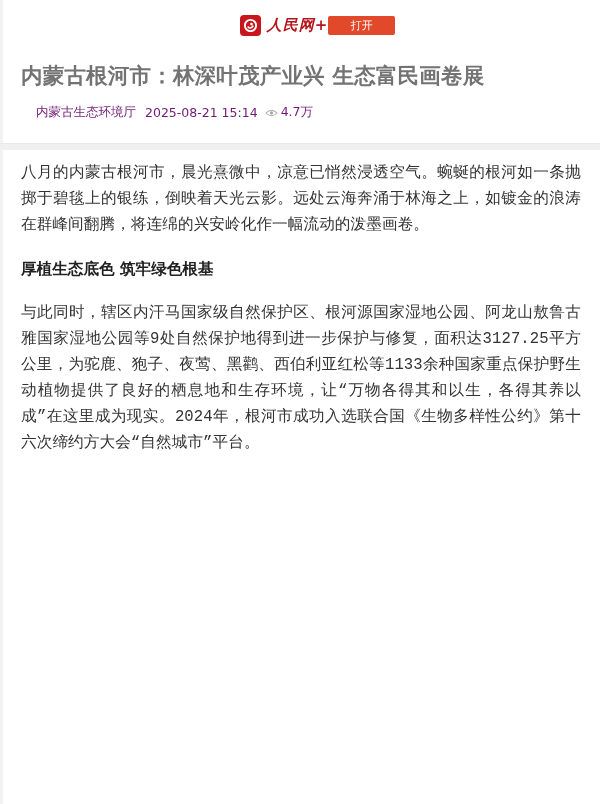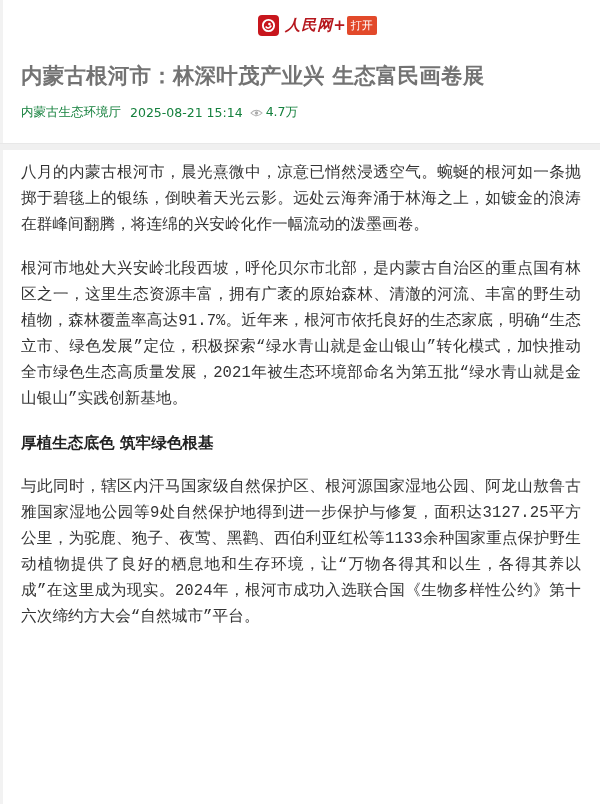--- a/index.html
+++ b/index.html
@@ -18,33 +18,33 @@
   .brand { display: flex; align-items: center; margin-left: 22px; }
   .logo-badge {
     width: 21px; height: 21px; border-radius: 4px; background: #c8161d;
     display: flex; align-items: center; justify-content: center;
   }
   .brand-text {
     margin-left: 6px; font-family: "DejaVu Serif", serif; font-style: italic;
     font-size: 15px; font-weight: bold; color: #b5161c; letter-spacing: 1px;
   }
   .open-btn {
-    margin-right: 19px; width: 30px; height: 19px; background: #e2492a; color: #fff;
+    margin-right: 19px; width: 67px; height: 19px; background: #e2492a; color: #fff;
     border: none; border-radius: 2px; font-size: 11px; line-height: 19px; text-align: center;
     padding: 0; cursor: pointer;
     font-family: "DejaVu Sans", sans-serif;
   }
   .title {
     position: absolute; left: 21px; top: 59px; width: 560px;
     font-size: 21.5px; font-weight: bold; color: #737373; line-height: 34px; letter-spacing: 0.2px;
     margin: 0;
   }
   .meta {
-    position: absolute; left: 21px; top: 104px;
-    font-size: 12.5px; color: #15803d; display: flex; align-items: center; white-space: nowrap;
+    position: absolute; left: 36px; top: 104px;
+    font-size: 12.5px; color: #701a75; display: flex; align-items: center; white-space: nowrap;
   }
   .meta .src { margin-right: 9px; }
   .meta .time { margin-right: 7px; }
   .eye { display: inline-flex; margin-right: 3px; }
   .divider { position: absolute; left: 0; top: 143px; width: 600px; height: 6px; background: #f0f0f0; border-top: 1px solid #e8e8e8; }
   .article { position: absolute; left: 21px; top: 160px; width: 560px; }
   .article p {
     margin: 0 0 18px 0; font-size: 15.6px; line-height: 26px; color: #333; text-align: justify;
     letter-spacing: 0.1px;
     font-family: Liberation Mono, monospace;
@@ -83,16 +83,15 @@
       <circle cx="7" cy="5" r="1.8" fill="#aaa"></circle>
     </svg>
   </span>
   <span>4.7万</span>
 </div>
 
 <div class="divider"></div>
 
 <article class="article">
   <p>八月的内蒙古根河市，晨光熹微中，凉意已悄然浸透空气。蜿蜒的根河如一条抛掷于碧毯上的银练，倒映着天光云影。远处云海奔涌于林海之上，如镀金的浪涛在群峰间翻腾，将连绵的兴安岭化作一幅流动的泼墨画卷。</p>
-  <p>根河市地处大兴安岭北段西坡，呼伦贝尔市北部，是内蒙古自治区的重点国有林区之一，这里生态资源丰富，拥有广袤的原始森林、清澈的河流、丰富的野生动植物，森林覆盖率高达91.7%。近年来，根河市依托良好的生态家底，明确“生态立市、绿色发展”定位，积极探索“绿水青山就是金山银山”转化模式，加快推动全市绿色生态高质量发展，2021年被生态环境部命名为第五批“绿水青山就是金山银山”实践创新基地。</p>
   <h2>厚植生态底色 筑牢绿色根基</h2>
   <p>与此同时，辖区内汗马国家级自然保护区、根河源国家湿地公园、阿龙山敖鲁古雅国家湿地公园等9处自然保护地得到进一步保护与修复，面积达3127.25平方公里，为驼鹿、狍子、夜莺、黑鹳、西伯利亚红松等1133余种国家重点保护野生动植物提供了良好的栖息地和生存环境，让“万物各得其和以生，各得其养以成”在这里成为现实。2024年，根河市成功入选联合国《生物多样性公约》第十六次缔约方大会“自然城市”平台。</p>
 </article>
 
 </body></html>

